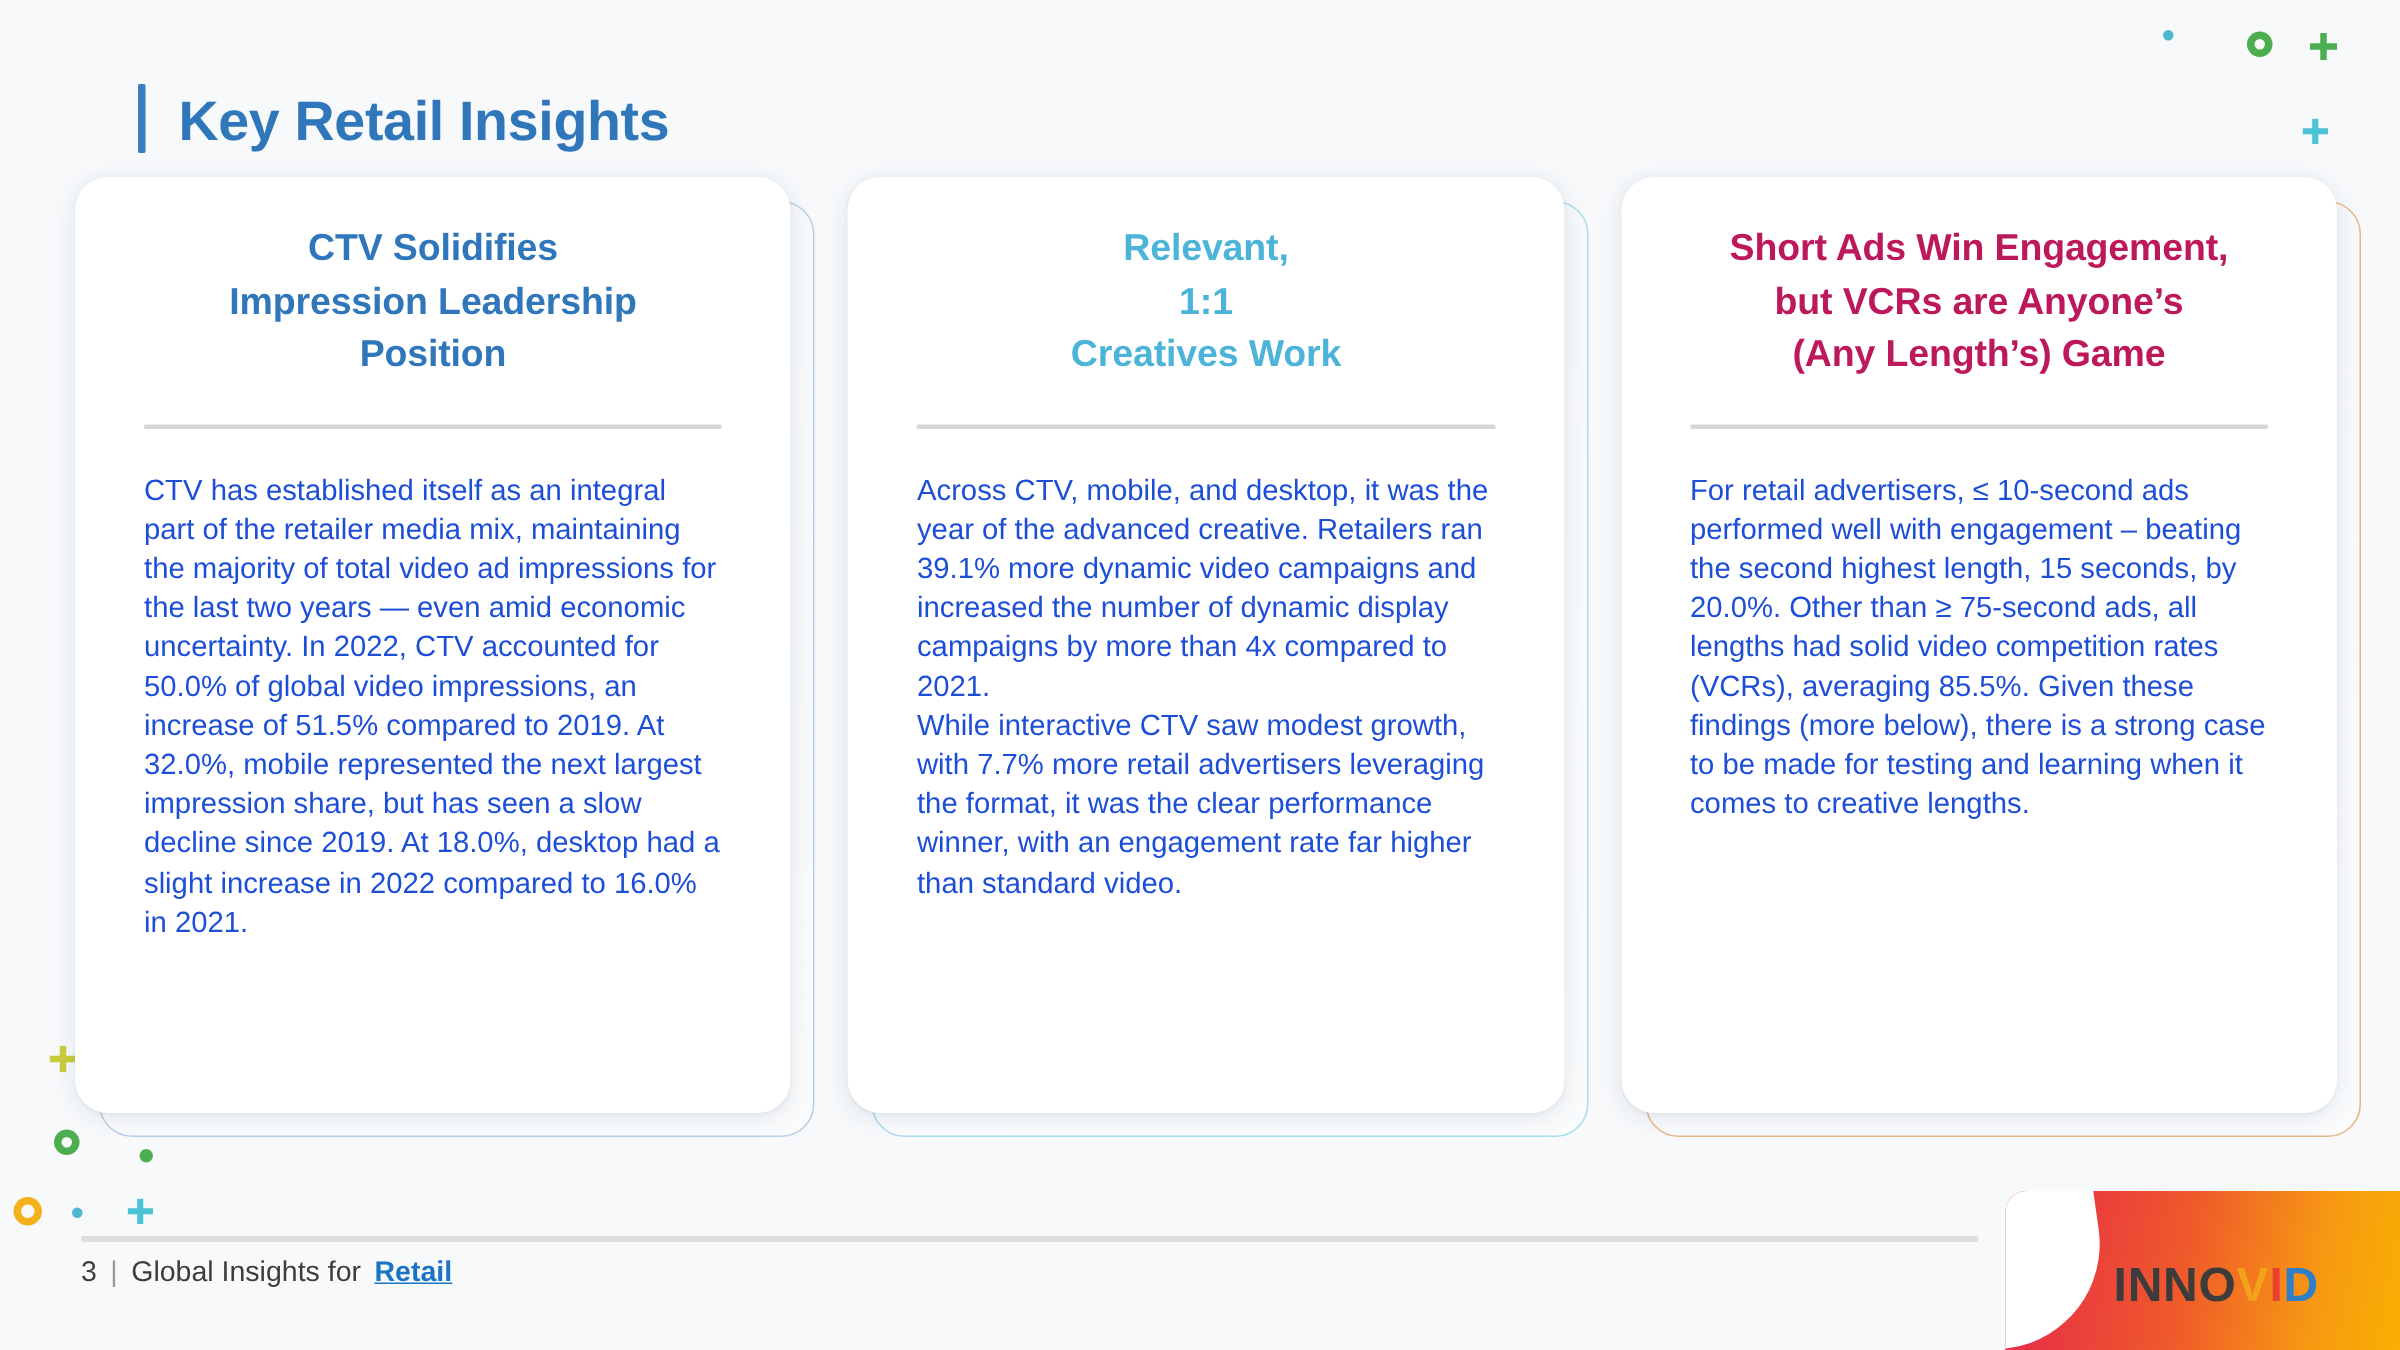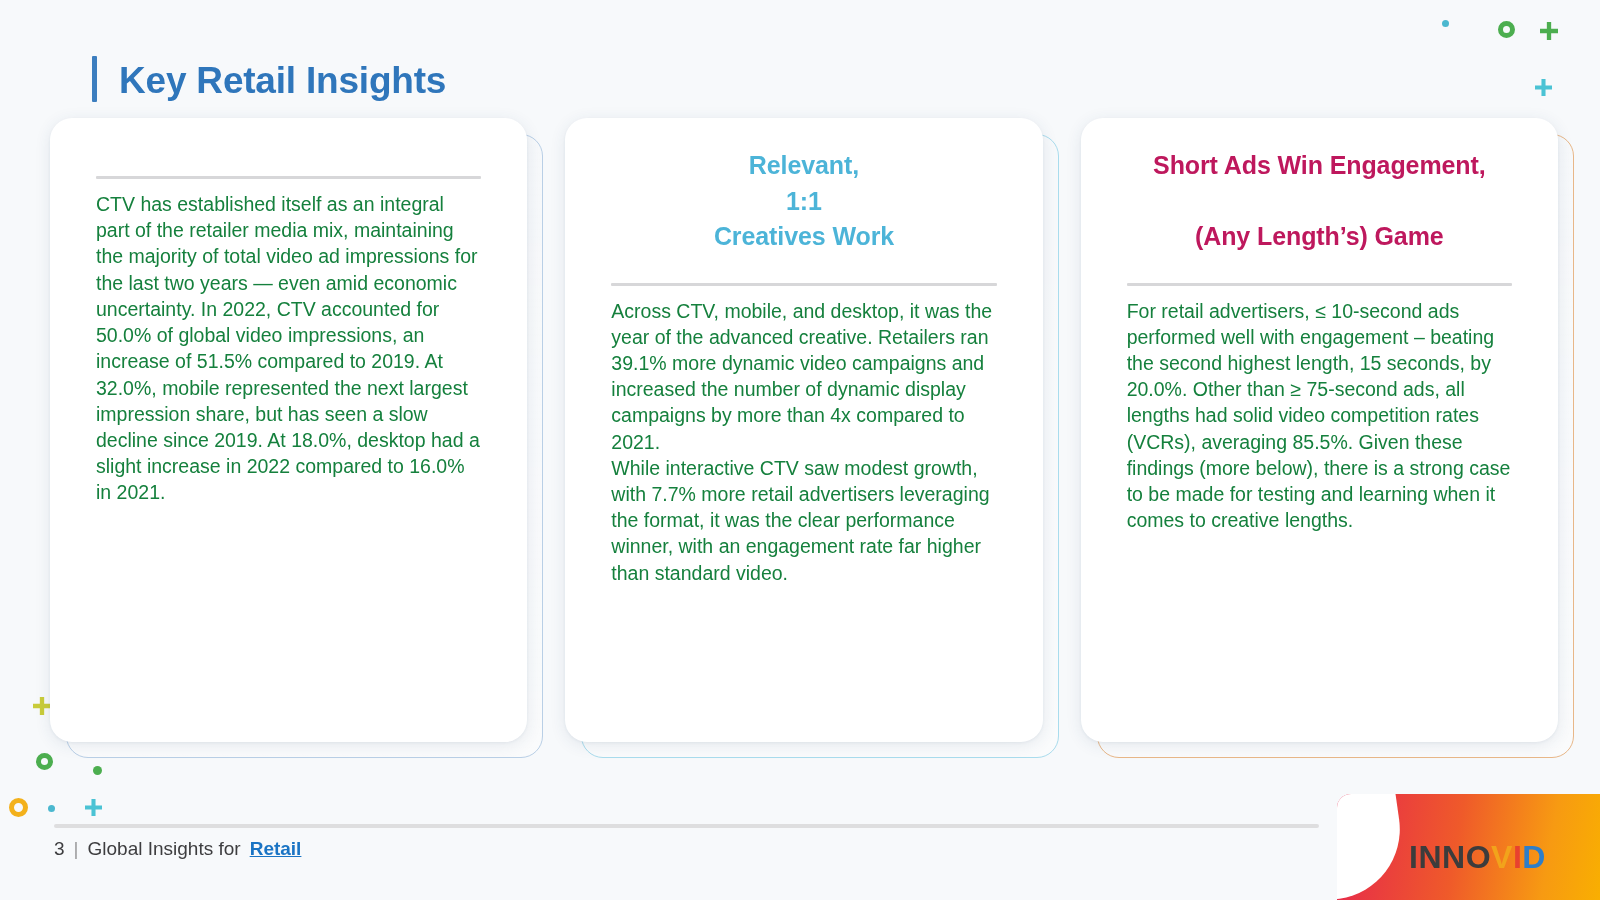--- a/index.html
+++ b/index.html
@@ -117,24 +117,24 @@
   }
 
   .card-divider {
     height: 3px;
     background: #d7d7d9;
     margin: 28px 8px 0 8px;
     border-radius: 1px;
   }
 
   .card-body {
-    margin-top: 12px;
+    margin-top: 28px;
     font-size: 19.5px;
     line-height: 1.345;
-    color: #15803d;
+    color: #1d4ed8;
     padding: 0 8px;
   }
   .card-body p { margin: 0; }
   .card-body p + p { margin-top: 0; }
 
   
   .footer-rule {
     position: absolute;
     left: 54px;
     top: 824px;
@@ -218,20 +218,21 @@
   <div class="header">
     <div class="header-bar" style="background: rgb(60, 126, 191);"></div>
     <div class="header-title" style="color: rgb(47, 118, 187);">Key Retail Insights</div>
   </div>
 
   <div class="cards">
 
     <div class="card-wrap">
       <div class="card-ghost" id="ghost-0" style="border-color: rgb(185, 207, 230);"></div>
       <div class="card">
+        <div class="card-title" id="title-0" style="color: rgb(47, 118, 187);"><span>CTV Solidifies</span><br><span>Impression Leadership</span><br><span>Position</span></div>
         <div class="card-divider"></div>
         <div class="card-body">
           <p>CTV has established itself as an integral part of the retailer media mix, maintaining the majority of total video ad impressions for the last two years — even amid economic uncertainty. In 2022, CTV accounted for 50.0% of global video impressions, an increase of 51.5% compared to 2019. At 32.0%, mobile represented the next largest impression share, but has seen a slow decline since 2019. At 18.0%, desktop had a slight increase in 2022 compared to 16.0% in 2021.</p>
         </div>
       </div>
     </div>
 
     <div class="card-wrap">
       <div class="card-ghost" id="ghost-1" style="border-color: rgb(169, 220, 237);"></div>
       <div class="card">
@@ -240,21 +241,21 @@
         <div class="card-body">
           <p>Across CTV, mobile, and desktop, it was the year of the advanced creative. Retailers ran 39.1% more dynamic video campaigns and increased the number of dynamic display campaigns by more than 4x compared to 2021.</p>
           <p>While interactive CTV saw modest growth, with 7.7% more retail advertisers leveraging the format, it was the clear performance winner, with an engagement rate far higher than standard video.</p>
         </div>
       </div>
     </div>
 
     <div class="card-wrap">
       <div class="card-ghost" id="ghost-2" style="border-color: rgb(232, 183, 136);"></div>
       <div class="card">
-        <div class="card-title" id="title-2" style="color: #be185d;"><span>Short Ads Win Engagement,</span><br><br><span>(Any Length’s) Game</span></div>
+        <div class="card-title" id="title-2" style="color: #be185d;"><span>Short Ads Win Engagement,</span><br><span>but VCRs are Anyone’s</span><br><span>(Any Length’s) Game</span></div>
         <div class="card-divider"></div>
         <div class="card-body">
           <p>For retail advertisers, ≤ 10-second ads performed well with engagement – beating the second highest length, 15 seconds, by 20.0%. Other than ≥ 75-second ads, all lengths had solid video competition rates (VCRs), averaging 85.5%. Given these findings (more below), there is a strong case to be made for testing and learning when it comes to creative lengths.</p>
         </div>
       </div>
     </div>
 
   </div>
 
   <div class="footer-rule"></div>

